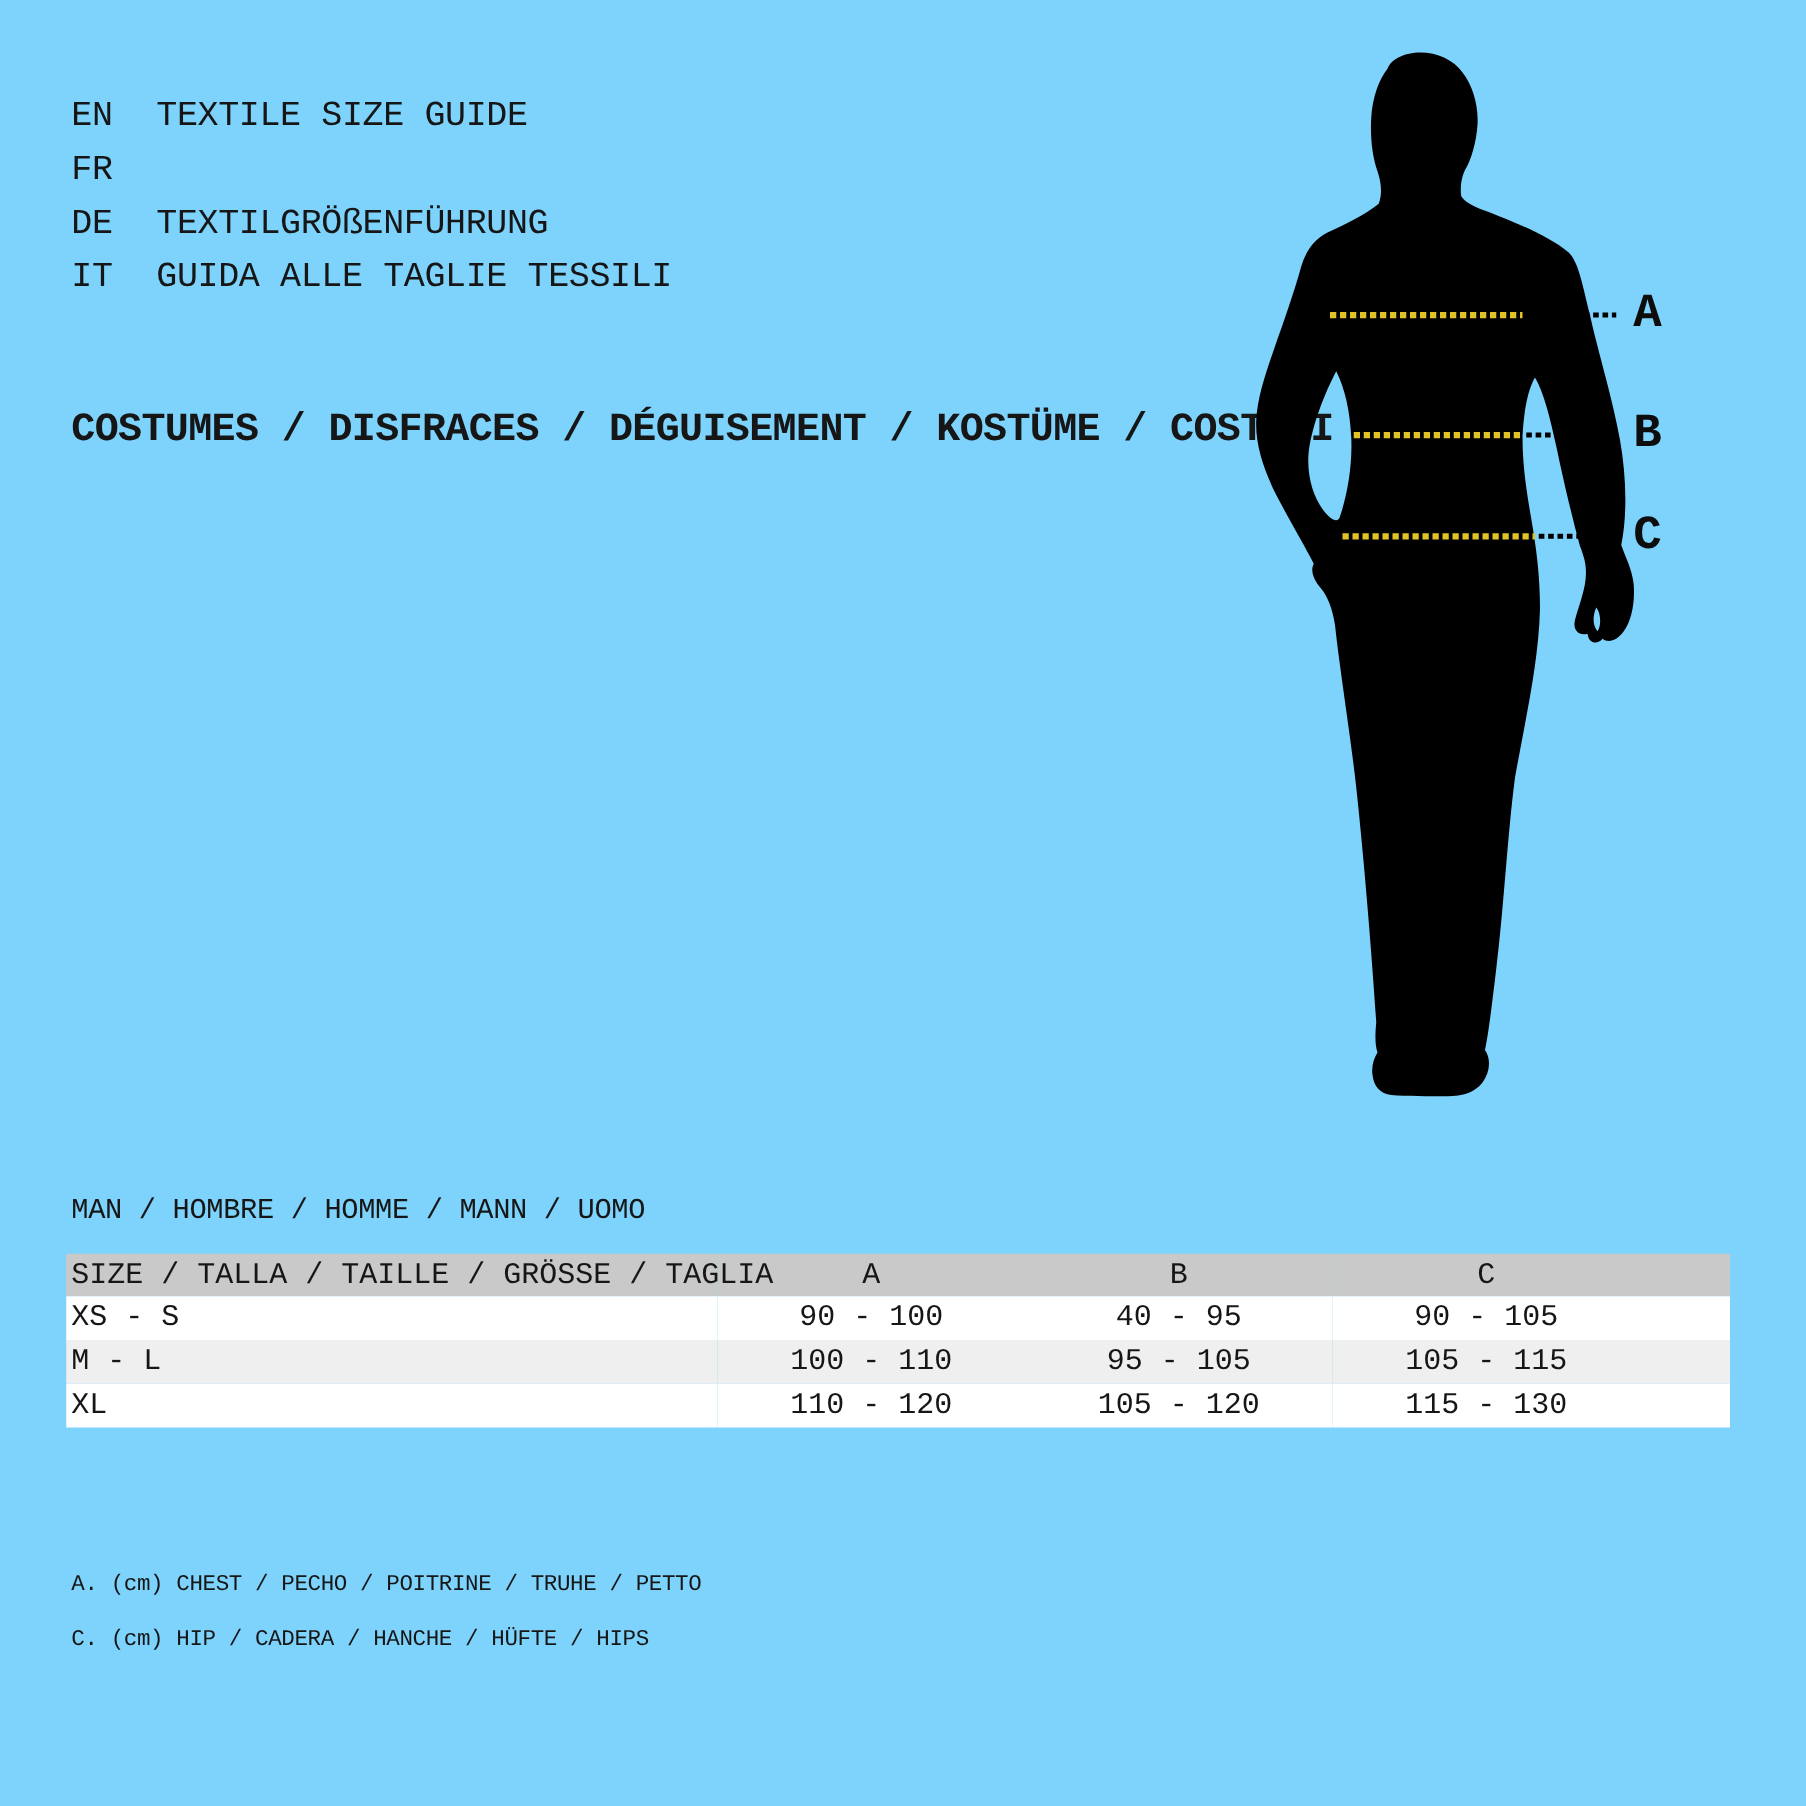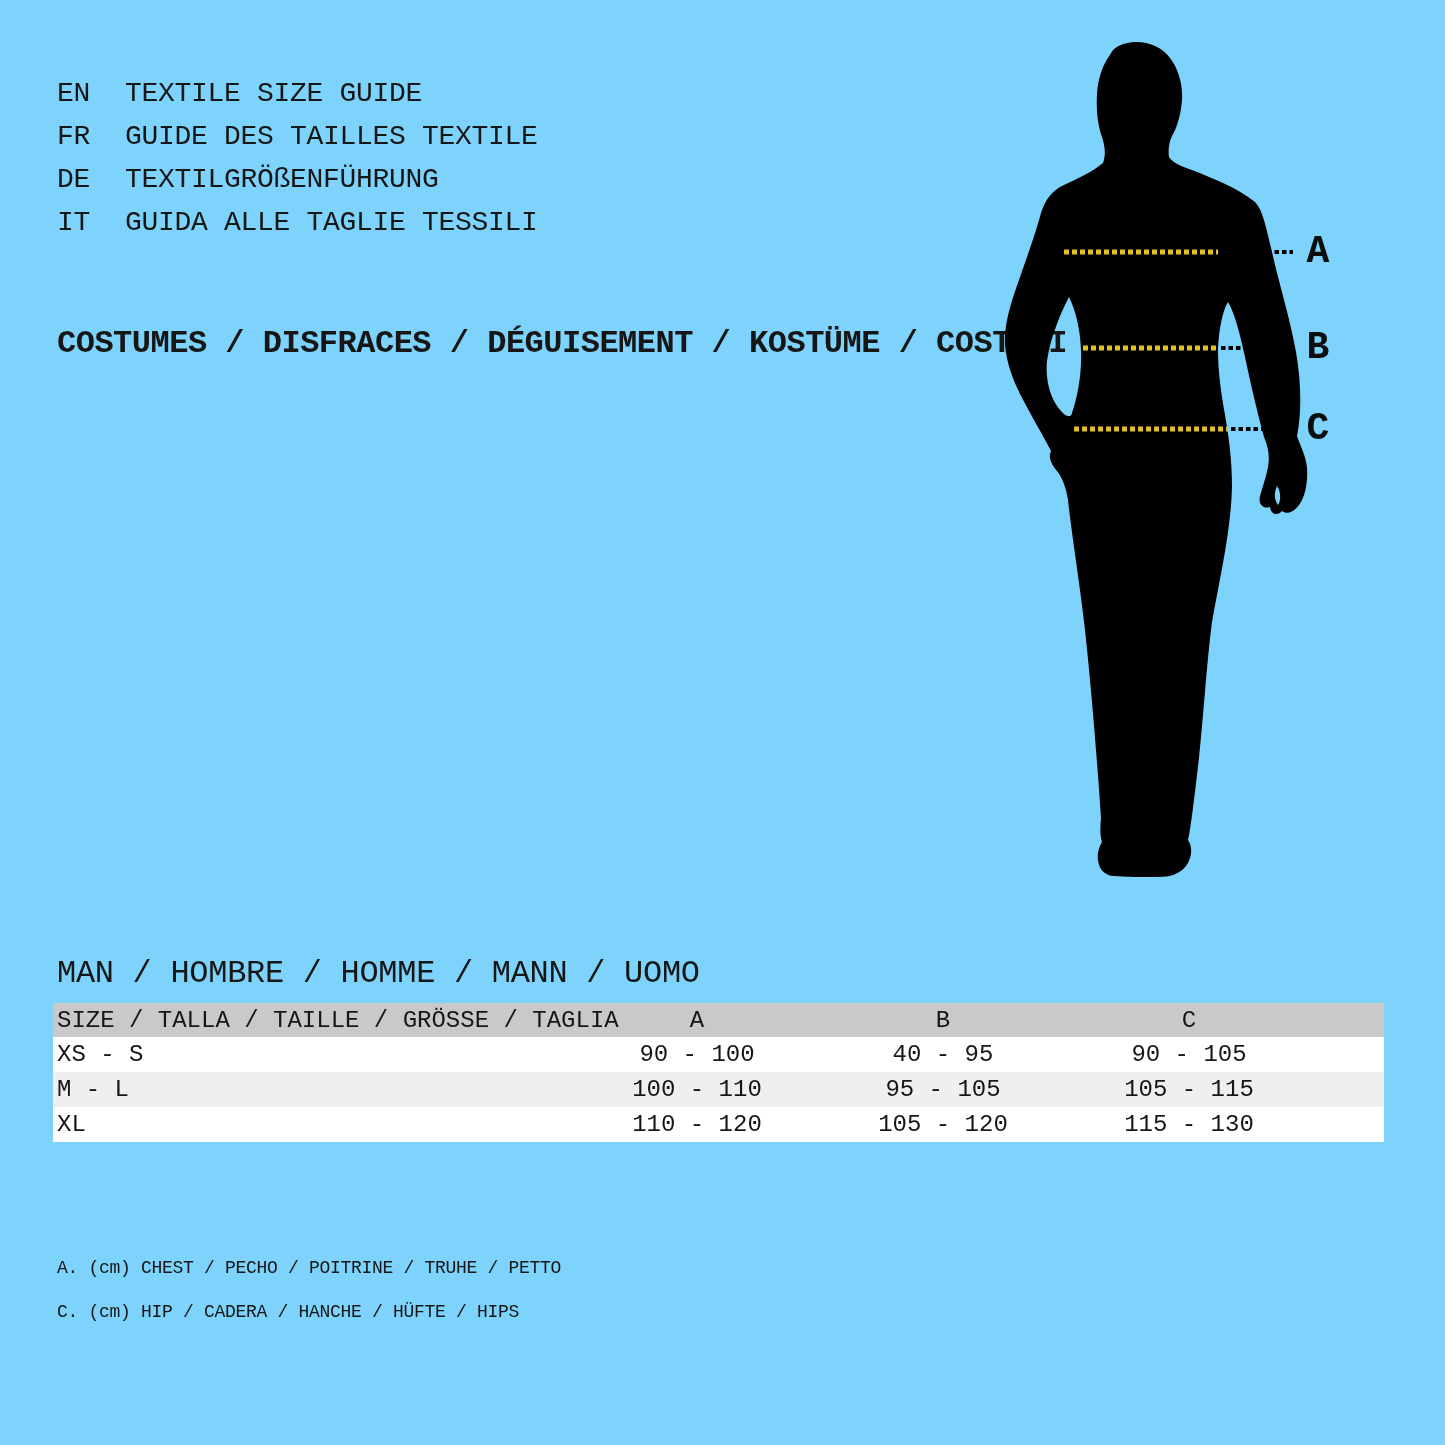--- a/index.html
+++ b/index.html
@@ -31,21 +31,21 @@
     position: absolute; left: 1298px; width: 40px; height: 42px;
     font-size: 38px; font-weight: bold; text-align: center; line-height: 42px; color: #0d0d0d;
   }
   .measure-label-a { top: 231px; }
   .measure-label-b { top: 327px; }
   .measure-label-c { top: 408px; }
 
   
   .section-title {
     position: absolute; left: 57px; top: 955px;
-    font-size: 32px; letter-spacing: -0.3px; white-space: nowrap;
+    font-size: 23px; letter-spacing: -0.3px; white-space: nowrap;
   }
 
   
   .size-table {
     position: absolute; left: 53px; top: 1003px; width: 1331px;
     border-collapse: collapse; table-layout: fixed;
     font-size: 24px; color: #161616;
   }
   .size-table th, .size-table td { padding: 0; font-weight: normal; text-align: center; white-space: nowrap; }
   .size-table thead th { height: 34px; background: #c9c9c9; margin-left: 16px; }
@@ -62,21 +62,20 @@
 
 <div class="page">
 
   <div class="lang-list">
     <div class="lang-row">
       <span class="lang-code">EN</span>
       <span class="lang-title">TEXTILE SIZE GUIDE</span>
     </div>
     <div class="lang-row">
       <span class="lang-code">FR</span>
-      <span class="lang-title">GUIDE DES TAILLES TEXTILE</span>
     </div>
     <div class="lang-row">
       <span class="lang-code">DE</span>
       <span class="lang-title">TEXTILGRÖßENFÜHRUNG</span>
     </div>
     <div class="lang-row">
       <span class="lang-code">IT</span>
       <span class="lang-title">GUIDA ALLE TAGLIE TESSILI</span>
     </div>
   </div>

